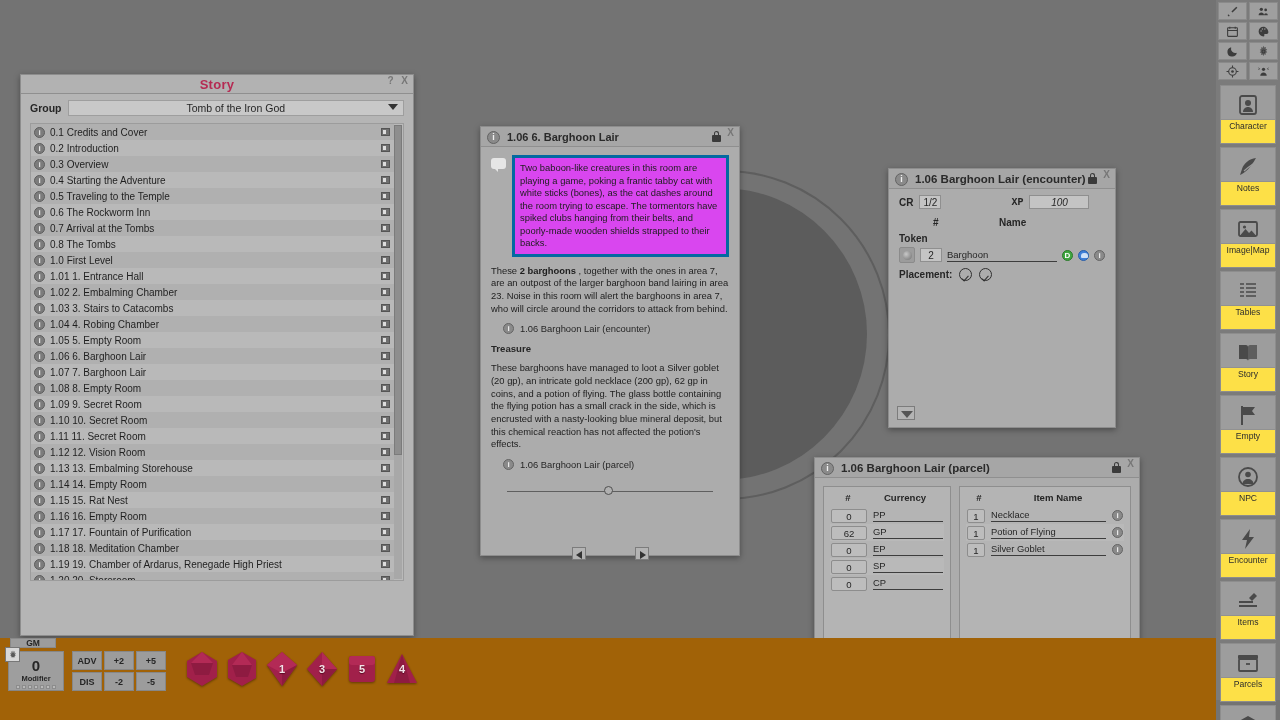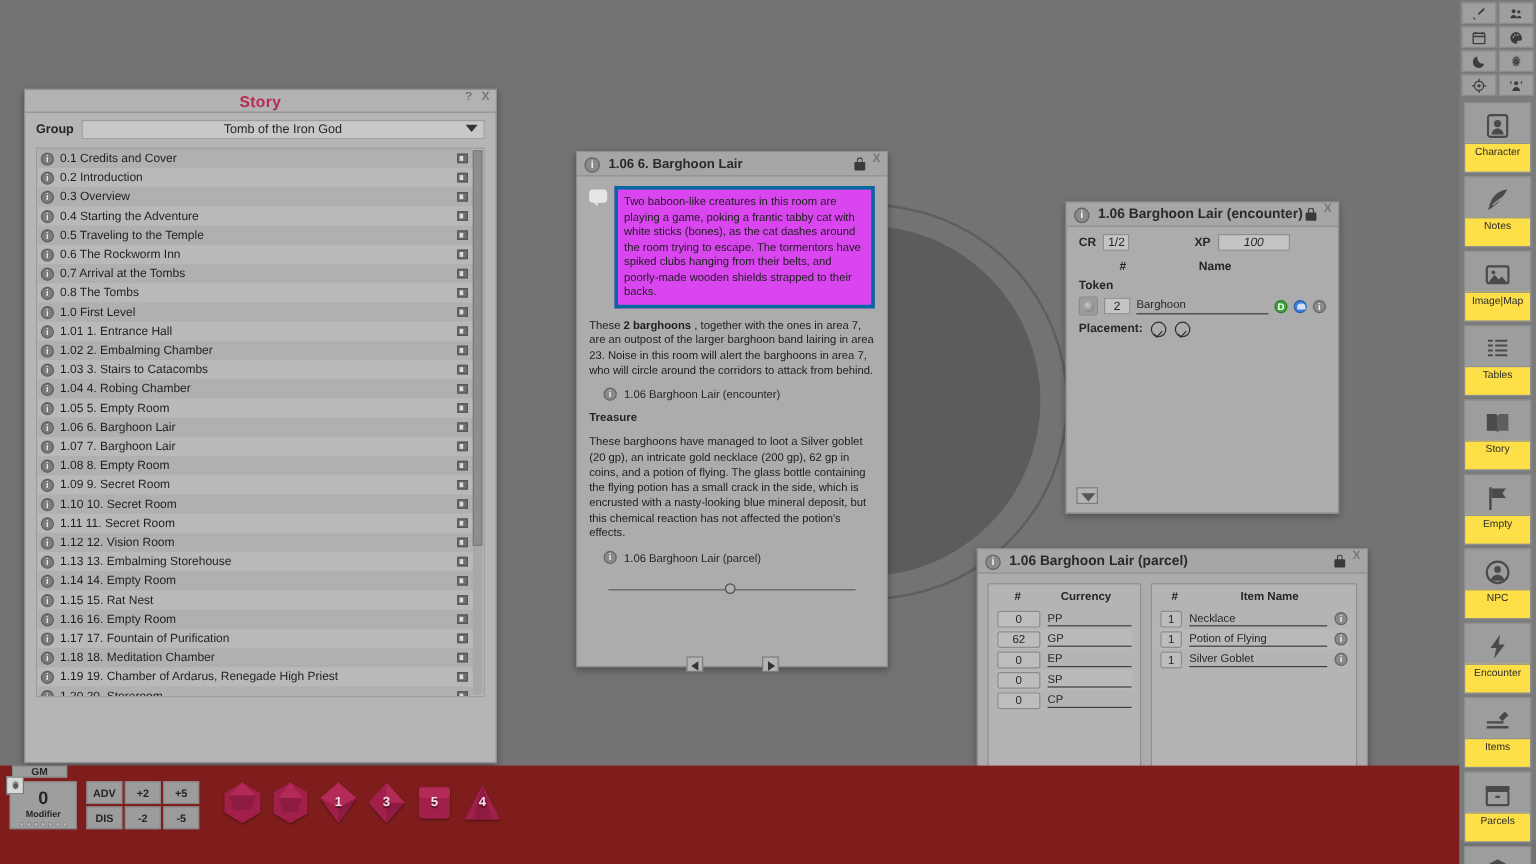--- a/index.html
+++ b/index.html
@@ -161,21 +161,21 @@
   .mini-btn{ height:18px; background:#9f9f9f; border:1px solid #8a8a8a; position:relative;
              display:flex;align-items:center;justify-content:center; cursor:pointer;}
   .mini-btn svg{ width:13px;height:13px; display:block;}
   .side-item{ margin:3px 4px 0 4px; background:#9d9d9d; border:1px solid #8d8d8d;
               padding-top:5px; text-align:center; cursor:pointer;}
   .side-icon{ height:28px; display:flex;align-items:center;justify-content:center;}
   .side-icon svg{ width:24px;height:24px;}
   .side-label{ font-size:8.6px; padding:1px 0 12px; background:#fde047; border-top:1px solid #919191; color:#2c2c2c;}
 
   
-  #bottombar{ position:absolute; left:0; bottom:0; width:1216px; height:82px; background:#7f1d1d;margin-top:17px;}
+  #bottombar{ position:absolute; left:0; bottom:0; width:1216px; height:82px; background:#a16207;margin-top:17px;}
   .gm-tab{ position:absolute; left:10px; top:0; width:46px; height:10px; background:#9c9c9c;
            border:1px solid #8a8a8a; font-size:8.5px; font-weight:bold; text-align:center; line-height:9px;}
   .dice-area{ position:absolute; left:8px; top:13px; display:flex; align-items:flex-start; gap:8px;}
   .mod-box{ width:56px; height:40px; background:#9e9e9e; border:1px solid #868686; position:relative; text-align:center;}
   .mod-gear{ position:absolute; left:-4px; top:-5px; width:15px;height:15px;background:#d8d8d8;
              border:1px solid #777; display:flex;align-items:center;justify-content:center;}
   .mod-gear svg{width:10px;height:10px;}
   .mod-val{ font-size:15px; font-weight:bold; line-height:22px; padding-top:3px;}
   .mod-lab{ font-size:7.5px; font-weight:bold; margin-top:-3px;}
   .mod-dots{ display:flex; gap:2px; justify-content:center; margin-top:2px;}
@@ -421,21 +421,21 @@
         <span class="body"></span>
     </span>
     <span class="tbtns">
       <span class="tbtn plain">X</span>
     </span>
   </div>
   <div class="enc-body">
     <div class="enc-line">
       <span class="enc-lab">CR</span>
       <span class="enc-field cr-field">1/2</span>
-      <span class="enc-lab" style="margin-left:54px;">XP</span>
+      <span class="enc-lab" style="margin-left:70px;font-family:Liberation Mono, monospace;">XP</span>
       <span class="enc-field xp-field">100</span>
     </div>
     <div class="enc-hdr">
       <span style="width:34px;margin-top:16px;">Token</span>
       <span style="width:66px;">#</span>
       <span>Name</span>
     </div>
     <div id="encounter-rows">
         <div class="tok-row">
           <span class="tok-img"></span>

